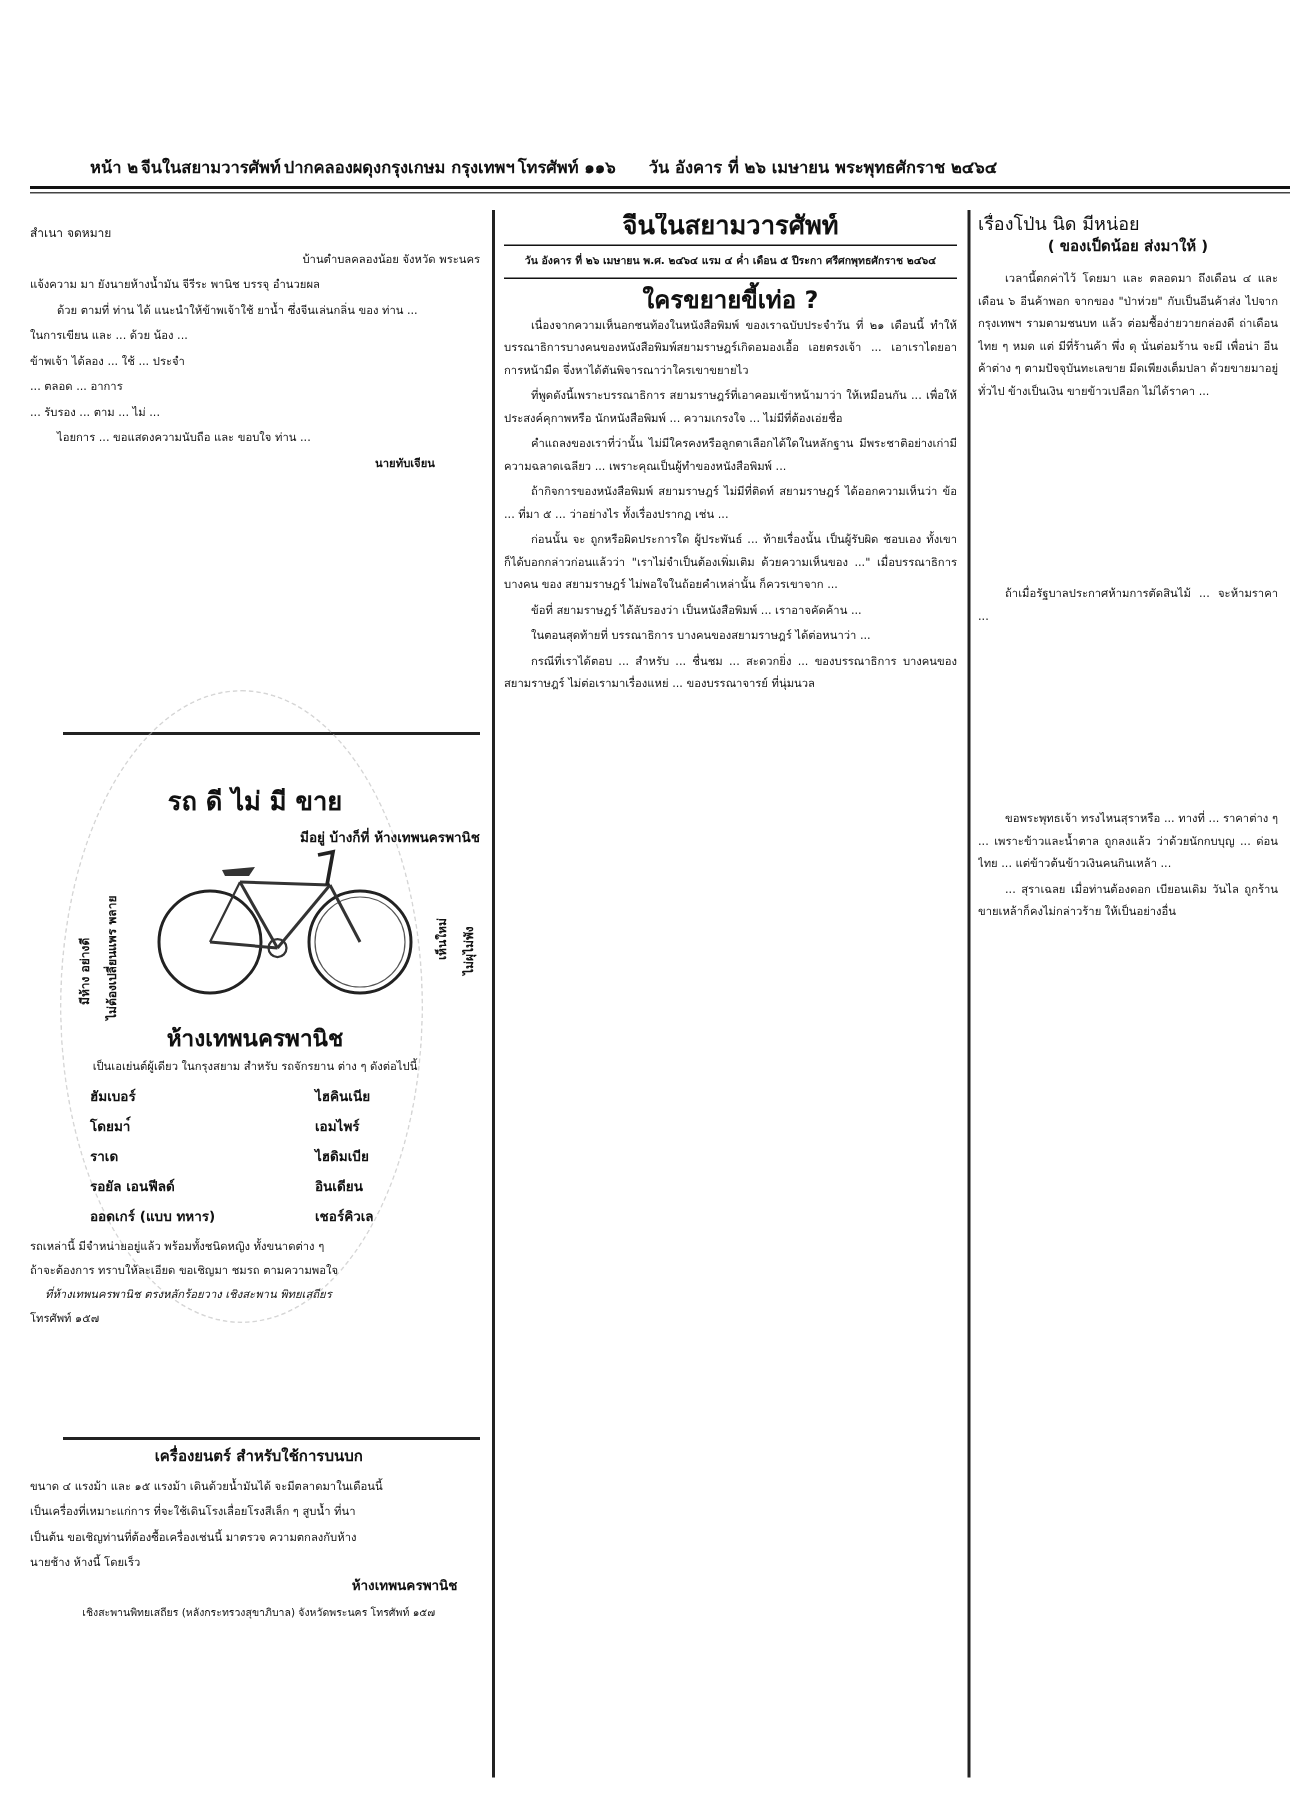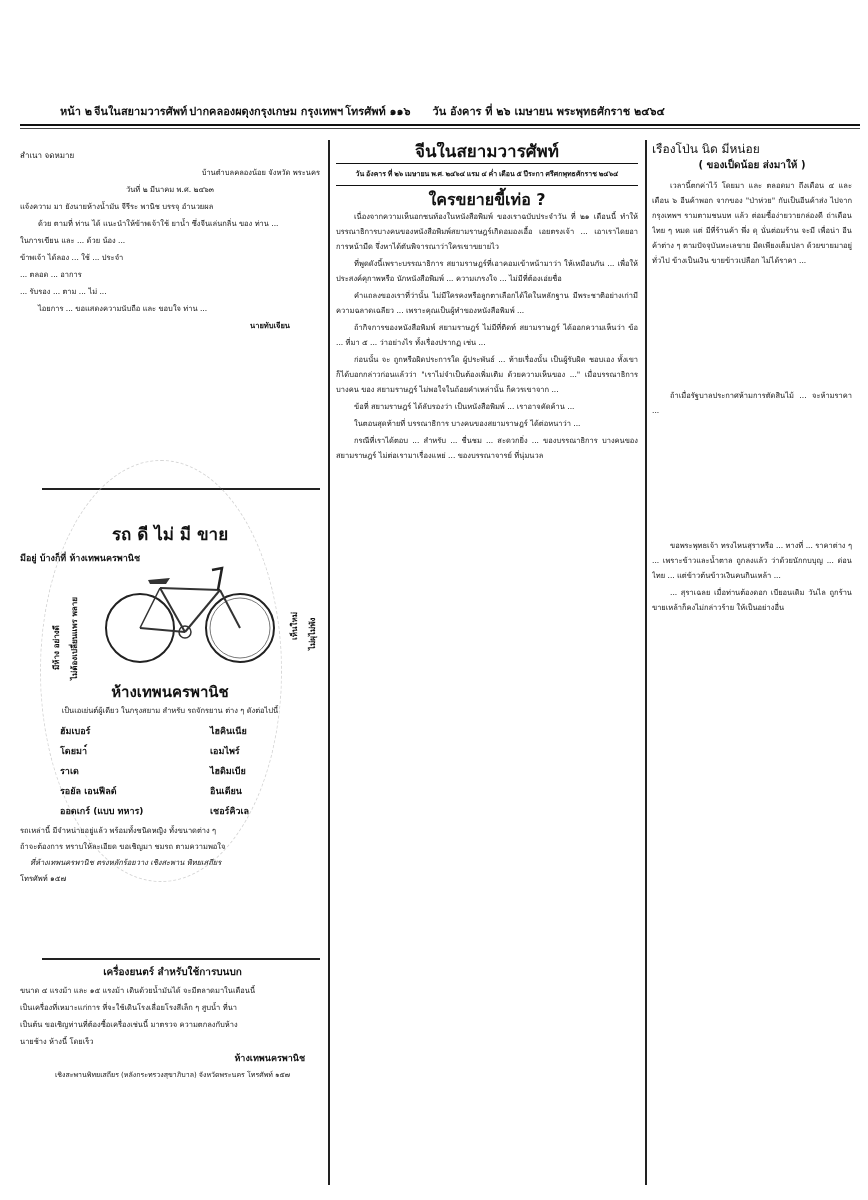--- a/index.html
+++ b/index.html
@@ -7,26 +7,26 @@
   .masthead{position:absolute;left:60px;top:100px;width:790px;height:22px;font-size:11px;font-weight:bold;display:flex;align-items:center;gap:2px;white-space:nowrap;}
   .masthead span{display:inline-block;}
   .rule-top{position:absolute;left:20px;top:124px;width:840px;height:2px;background:#111;}
   .rule-top2{position:absolute;left:20px;top:128px;width:840px;height:1px;background:#444;}
   .vline{position:absolute;width:2px;background:#222;}
   .col{position:absolute;font-size:7.5px;line-height:15px;overflow:hidden;}
   .col p{margin:0 0 2px 0;text-align:justify;}
   .indent{text-indent:18px;}
   .h-main{font-size:17px;font-weight:bold;text-align:center;margin:2px 0;}
   .h-sub{font-size:13px;font-weight:bold;text-align:center;margin:4px 0;}
-  .dateline{font-size:7px;font-weight:bold;text-align:center;border-top:1.5px solid #111;border-bottom:1.5px solid #111;padding:3px 0;margin:4px 0 6px;font-family:Liberation Serif, serif;}
+  .dateline{font-size:7px;font-weight:bold;text-align:center;border-top:1.5px solid #111;border-bottom:1.5px solid #111;padding:3px 0;margin:4px 0 6px;}
   .right-title{font-size:12px;font-weight:normal;text-align:left;}
   .right-sub{font-size:10px;font-weight:bold;text-align:center;margin-bottom:6px;}
   .ad{position:absolute;left:20px;top:470px;width:300px;height:440px;}
   .ad-title{font-size:17px;font-weight:bold;text-align:center;margin-top:50px;}
-  .ad-tag{font-size:9px;font-weight:bold;text-align:left;margin-top:4px;}
+  .ad-tag{font-size:9px;font-weight:bold;text-align:right;margin-top:4px;}
   .ad-shop{font-size:15px;font-weight:bold;text-align:center;}
   .ad-line{font-size:7.5px;text-align:center;}
   .models{display:grid;grid-template-columns:120px 120px;gap:6px 30px;margin:8px 0 0 40px;font-size:9px;font-weight:bold;}
   .vert{position:absolute;writing-mode:vertical-rl;transform:rotate(180deg);font-size:8px;font-weight:bold;}
   .bike{position:absolute;left:80px;top:90px;}
   .stipple{position:absolute;border:1px dashed #bbb;border-radius:50%;opacity:.6;}
   .hr{position:absolute;height:2px;background:#222;}
 </style>
 </head>
 <body>
@@ -40,21 +40,20 @@
 </div>
 <div class="rule-top"></div>
 <div class="rule-top2"></div>
 
 <div class="vline" style="left:328px;top:140px;height:1045px;"></div>
 <div class="vline" style="left:645px;top:140px;height:1045px;"></div>
 
 <div class="col" style="left:20px;top:148px;width:300px;height:300px;">
   <p style="font-weight:normal;font-size:8px;">สำเนา จดหมาย</p>
   <p style="text-align:right;">บ้านตำบลคลองน้อย จังหวัด พระนคร</p>
-  <p style="text-align:center;">วันที่ ๒ มีนาคม พ.ศ. ๒๔๖๓</p>
   <p>แจ้งความ มา ยังนายห้างน้ำมัน จีรีระ พานิช บรรจุ อำนวยผล</p>
   <p class="indent">ด้วย ตามที่ ท่าน ได้ แนะนำให้ข้าพเจ้าใช้ ยาน้ำ ซึ่งจีนเล่นกลิ่น ของ ท่าน ...</p>
   <p>ในการเขียน และ ... ด้วย น้อง ...</p>
   <p>ข้าพเจ้า ได้ลอง ... ใช้ ... ประจำ</p>
   <p>... ตลอด ... อาการ</p>
   <p>... รับรอง ... ตาม ... ไม่ ...</p>
   <p class="indent">ไอยการ ... ขอแสดงความนับถือ และ ขอบใจ ท่าน ...</p>
   <p style="text-align:right;font-weight:bold;margin-right:30px;">นายทับเจียน</p>
 </div>
 

